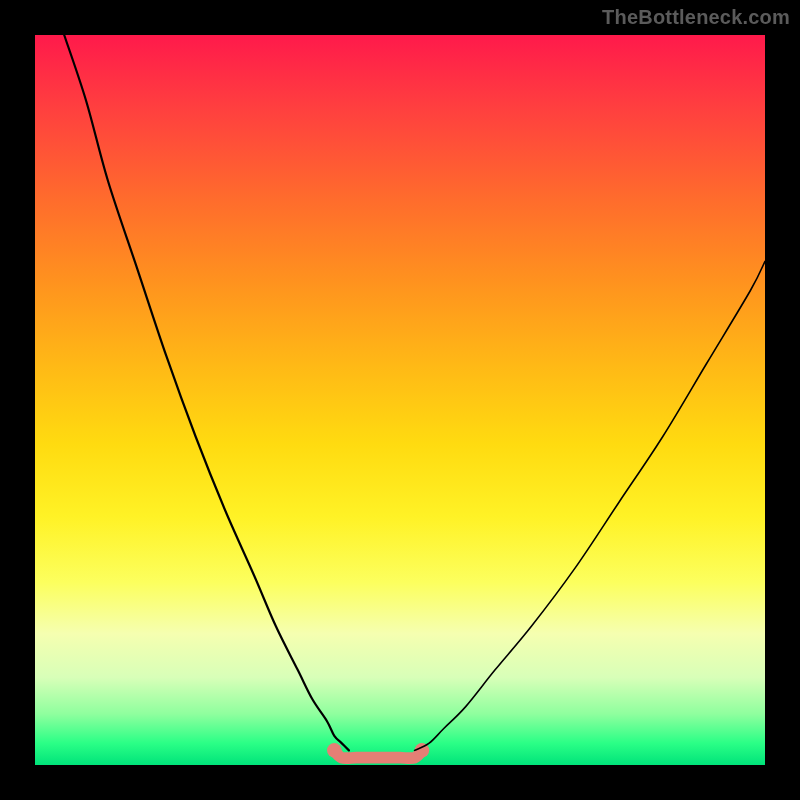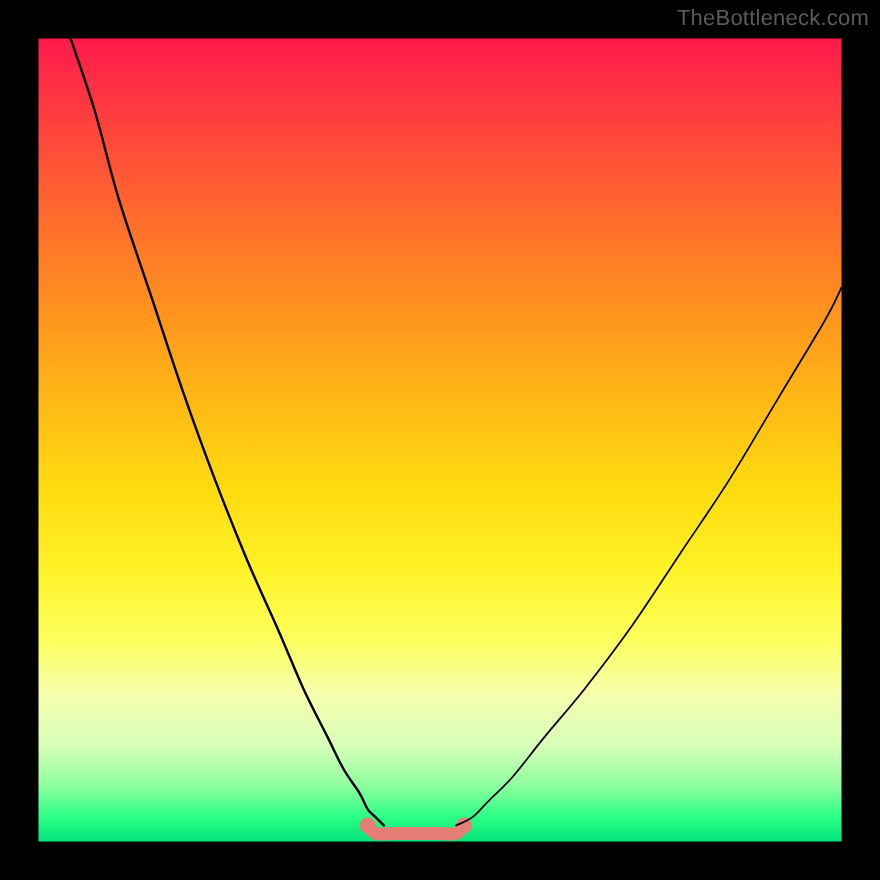--- a/index.html
+++ b/index.html
@@ -37,21 +37,21 @@
       #2bff86 97%,
       #00e37a 100%
     );
   }
   .watermark {
     position: absolute;
     top: 6px;
     right: 10px;
     font-family: Arial, Helvetica, sans-serif;
     font-size: 20px;
-    font-weight: 400;
+    font-weight: 700;
     color: #5b5b5b;
     letter-spacing: 0.2px;
   }
   svg.curves {
     position: absolute;
     left: 0;
     top: 0;
     width: 730px;
     height: 730px;
     overflow: visible;

